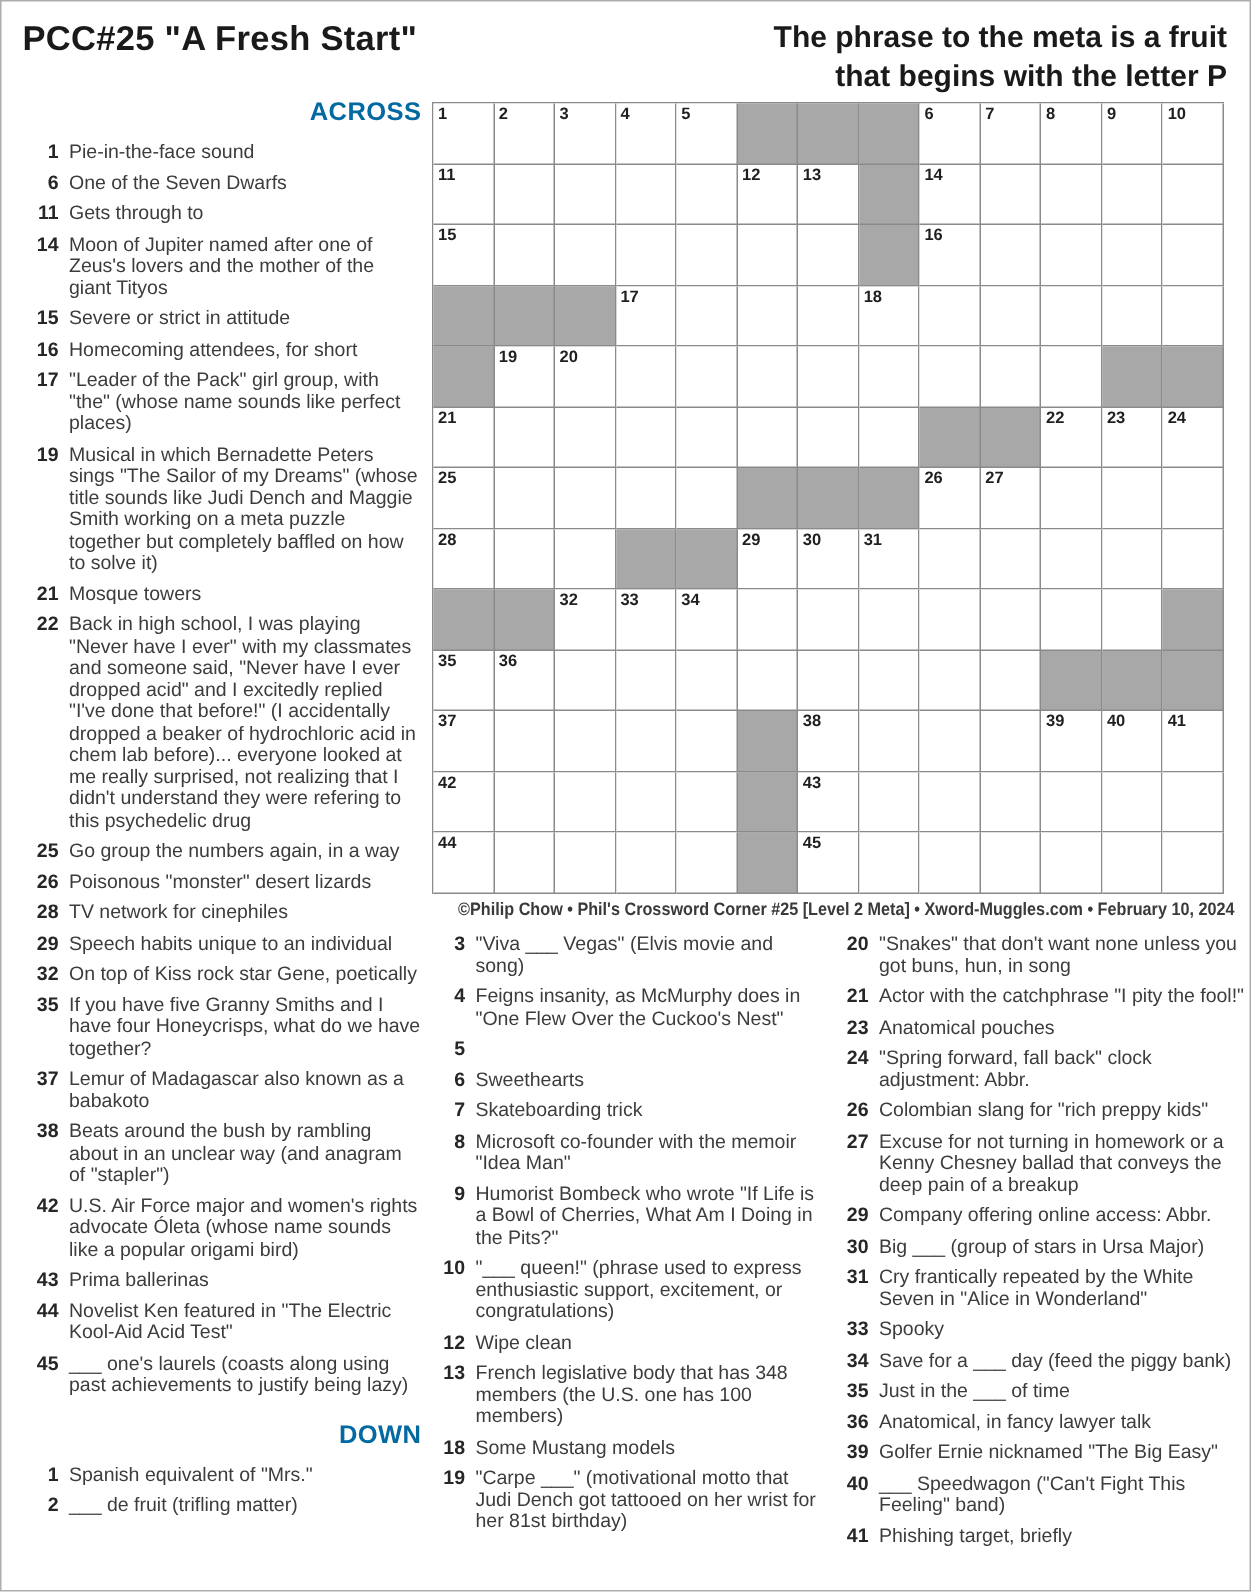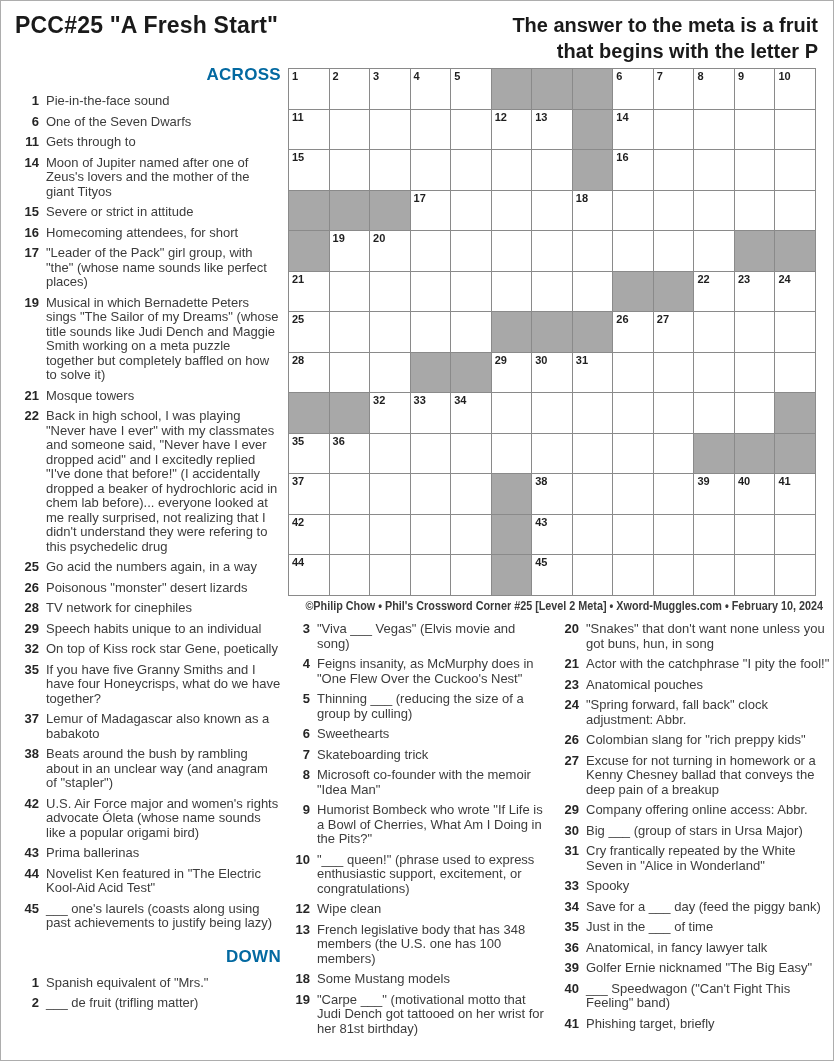--- a/index.html
+++ b/index.html
@@ -47,21 +47,21 @@
   }
   .col-mid{position:absolute;left:287px;top:621px;width:263px;}
   .col-right{position:absolute;left:556px;top:621px;width:275px;}
 </style>
 </head>
 <body>
 
 <div class="page-title">PCC#25 "A Fresh Start"</div>
 
 <div class="meta-hint">
-  <div>The answer to the meta is a fruit</div>
+  <div>The phrase to the meta is a fruit</div>
   <div>that begins with the letter P</div>
 </div>
 
 <div class="col-left">
   <div class="list-heading">ACROSS</div>
   <div id="across-list" class="acrosscol">
       <div class="clue">
         <span class="cnum">1</span>
         <span class="ctext">Pie-in-the-face sound</span>
       </div>
@@ -96,21 +96,21 @@
       <div class="clue">
         <span class="cnum">21</span>
         <span class="ctext">Mosque towers</span>
       </div>
       <div class="clue">
         <span class="cnum">22</span>
         <span class="ctext">Back in high school, I was playing "Never have I ever" with my classmates and someone said, "Never have I ever dropped acid" and I excitedly replied "I've done that before!" (I accidentally dropped a beaker of hydrochloric acid in chem lab before)... everyone looked at me really surprised, not realizing that I didn't understand they were refering to this psychedelic drug</span>
       </div>
       <div class="clue">
         <span class="cnum">25</span>
-        <span class="ctext">Go acid the numbers again, in a way</span>
+        <span class="ctext">Go group the numbers again, in a way</span>
       </div>
       <div class="clue">
         <span class="cnum">26</span>
         <span class="ctext">Poisonous "monster" desert lizards</span>
       </div>
       <div class="clue">
         <span class="cnum">28</span>
         <span class="ctext">TV network for cinephiles</span>
       </div>
       <div class="clue">
@@ -431,21 +431,20 @@
     <div class="clue">
       <span class="cnum">3</span>
       <span class="ctext">"Viva ___ Vegas" (Elvis movie and song)</span>
     </div>
     <div class="clue">
       <span class="cnum">4</span>
       <span class="ctext">Feigns insanity, as McMurphy does in "One Flew Over the Cuckoo's Nest"</span>
     </div>
     <div class="clue">
       <span class="cnum">5</span>
-      <span class="ctext">Thinning ___ (reducing the size of a group by culling)</span>
     </div>
     <div class="clue">
       <span class="cnum">6</span>
       <span class="ctext">Sweethearts</span>
     </div>
     <div class="clue">
       <span class="cnum">7</span>
       <span class="ctext">Skateboarding trick</span>
     </div>
     <div class="clue">

